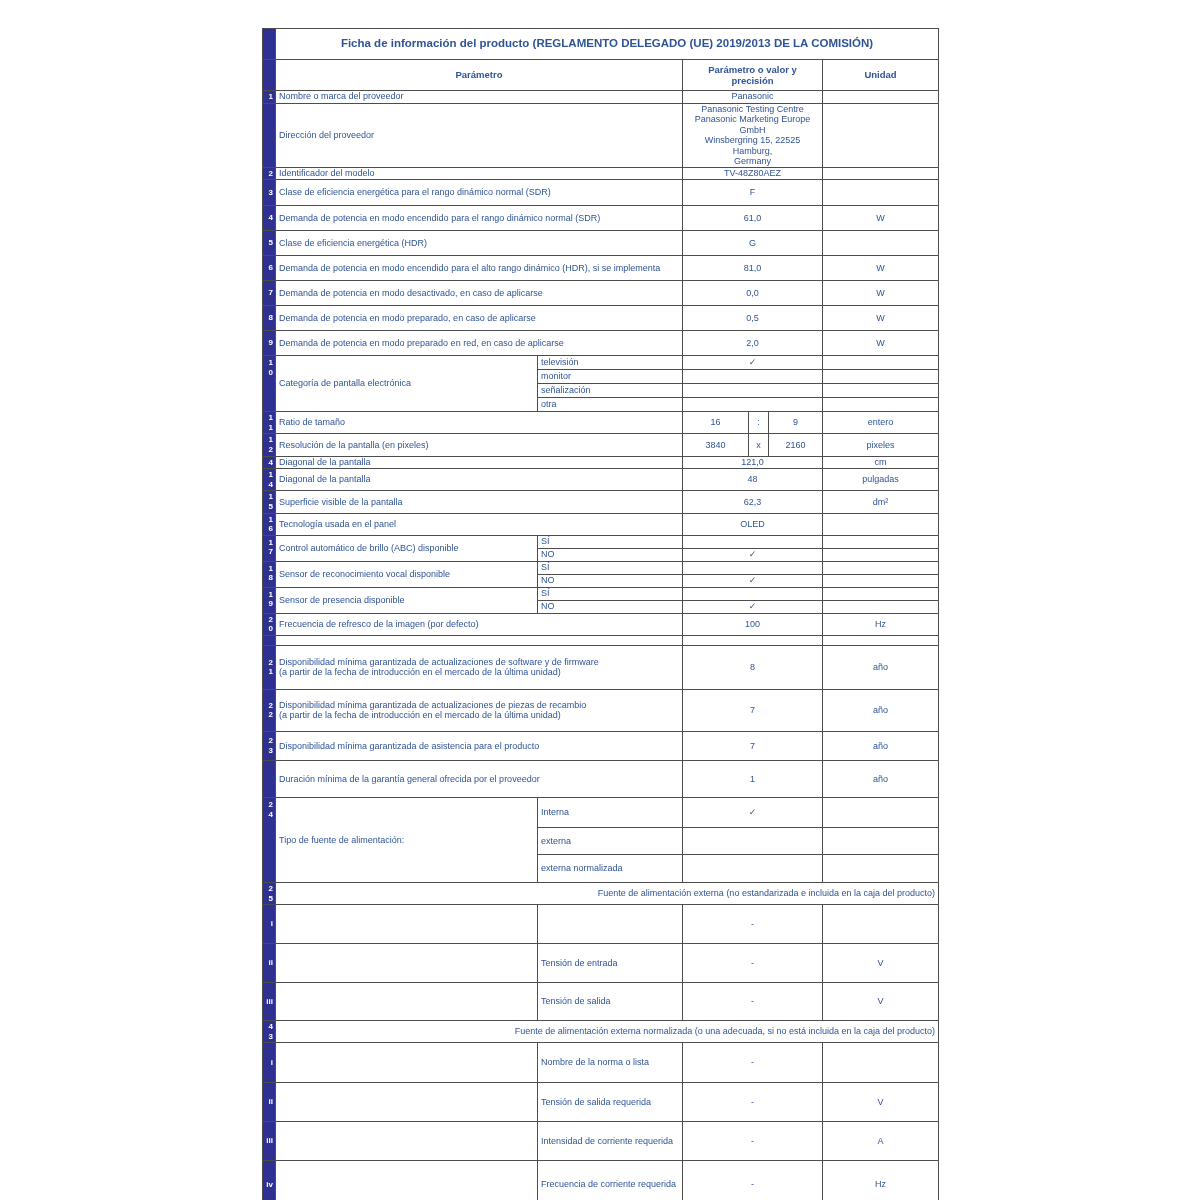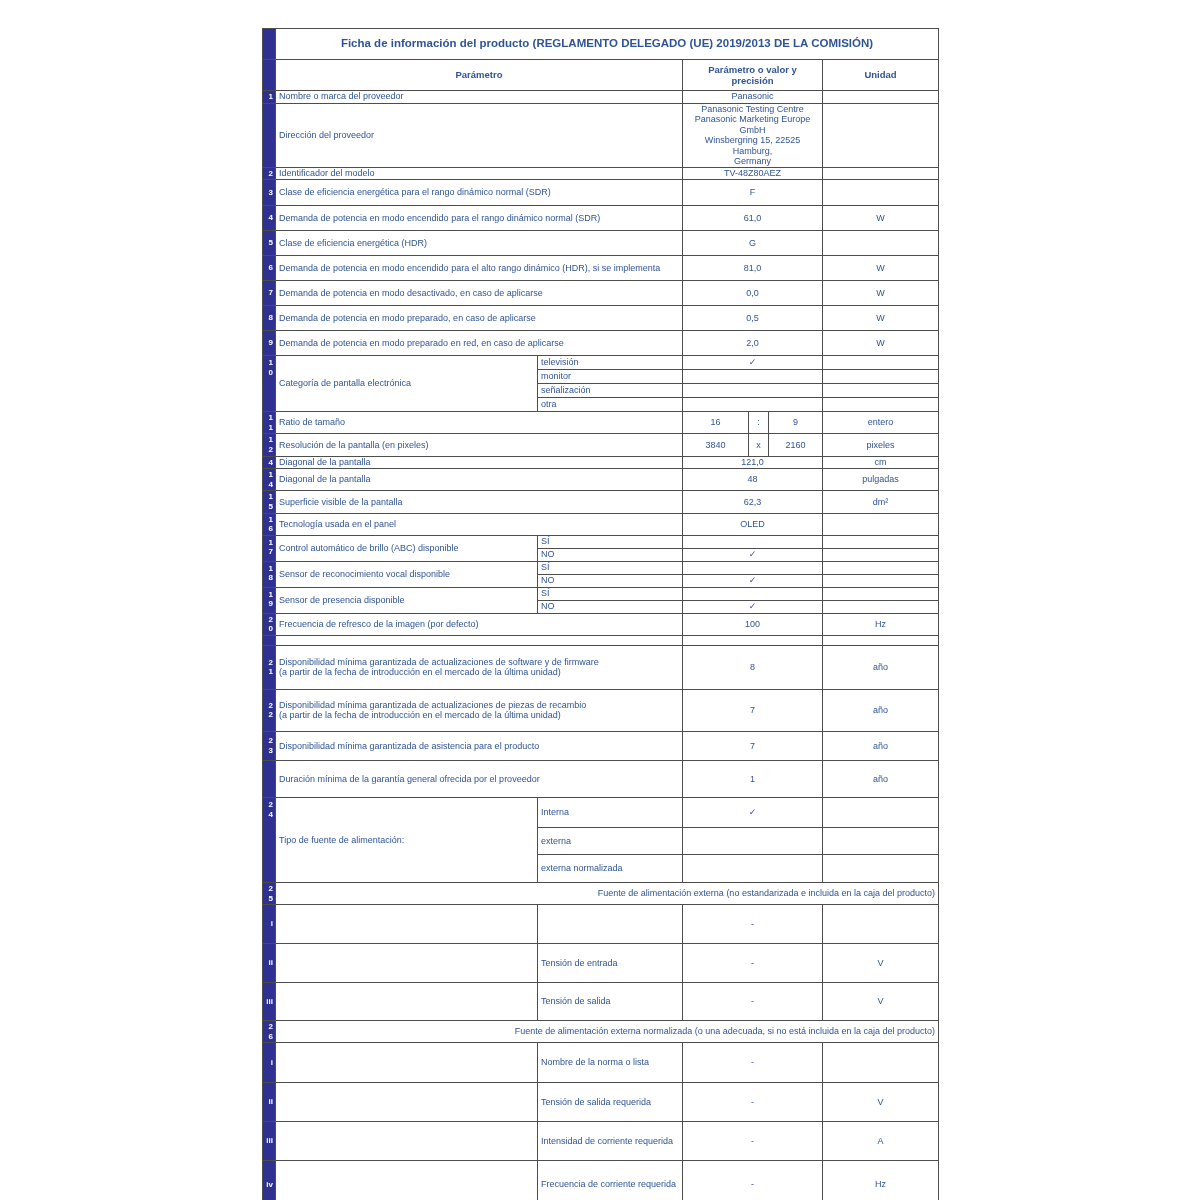--- a/index.html
+++ b/index.html
@@ -288,21 +288,21 @@
           <td class="unit">V</td>
         </tr>
         <tr style="height: 38px;">
           <td class="band">iii</td>
           <td class="param"></td>
           <td class="param">Tensión de salida</td>
           <td class="val" colspan="3">-</td>
           <td class="unit">V</td>
         </tr>
         <tr style="height: 20px;">
-          <td class="band">26</td>
+          <td class="band">43</td>
           <td class="section" colspan="6">Fuente de alimentación externa normalizada (o una adecuada, si no está incluida en la caja del producto)</td>
         </tr>
         <tr style="height: 40px;">
           <td class="band">i</td>
           <td class="param"></td>
           <td class="param">Nombre de la norma o lista</td>
           <td class="val" colspan="3">-</td>
           <td class="unit"></td>
         </tr>
         <tr style="height: 39px;">

